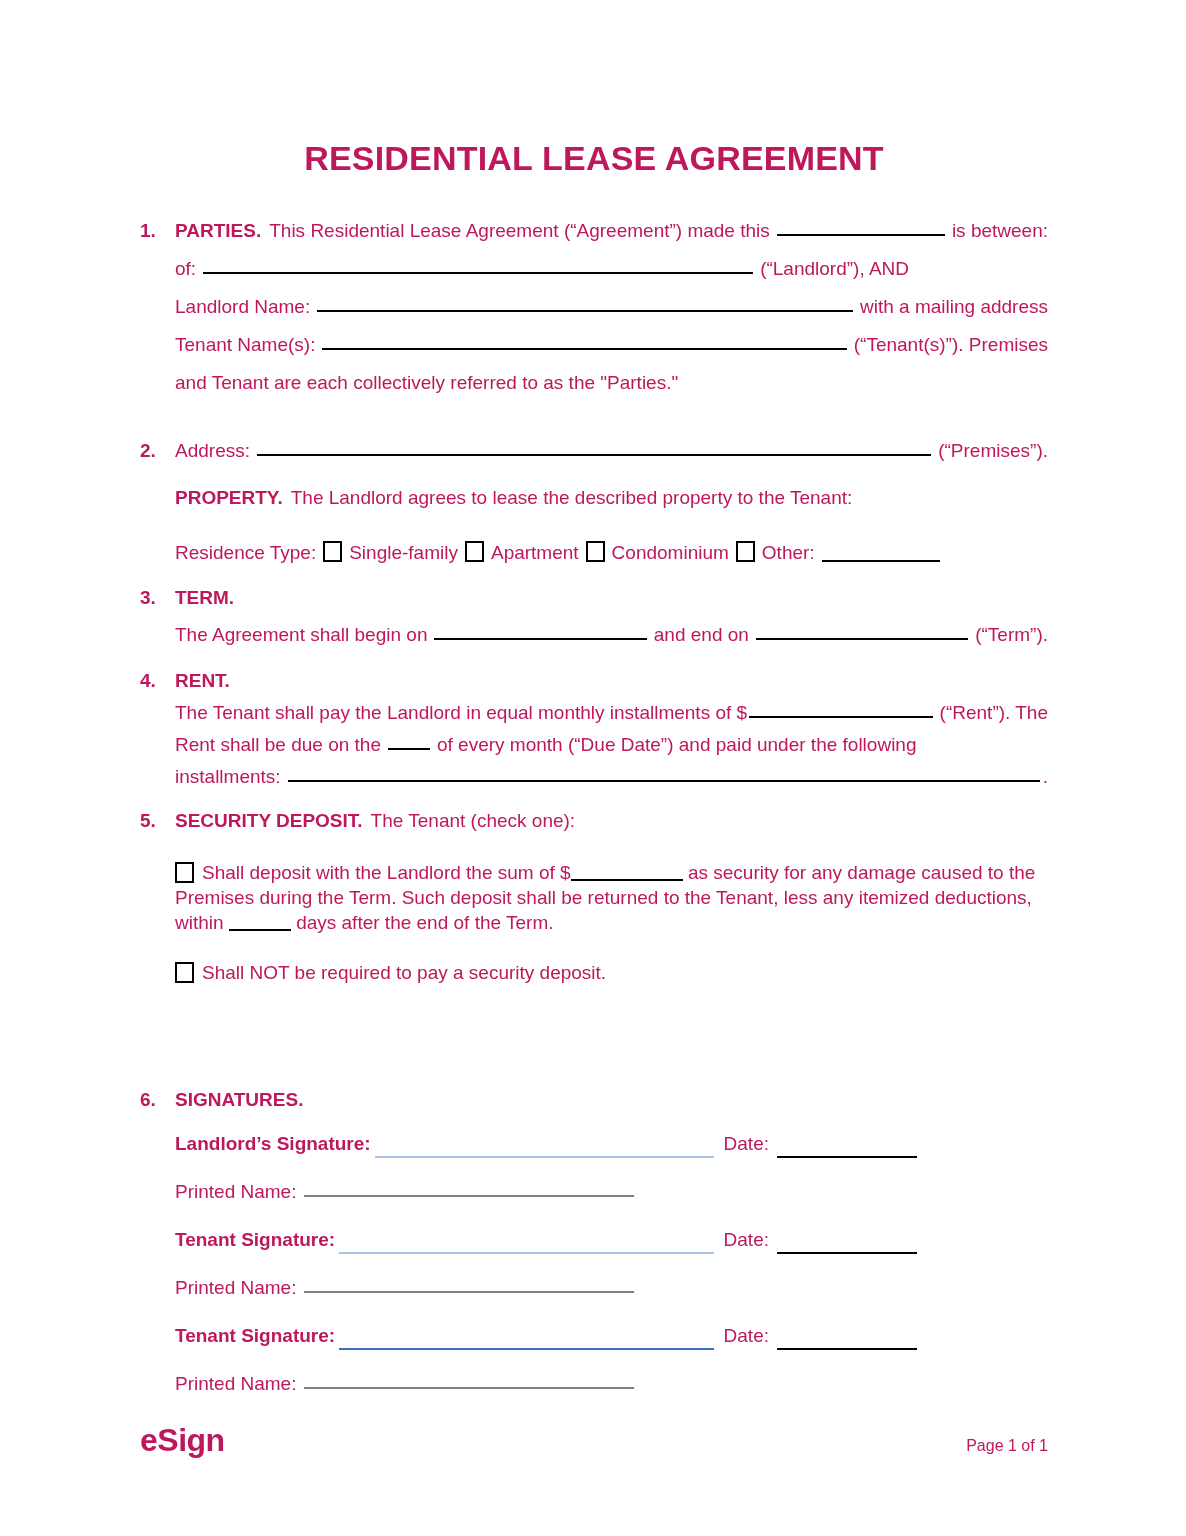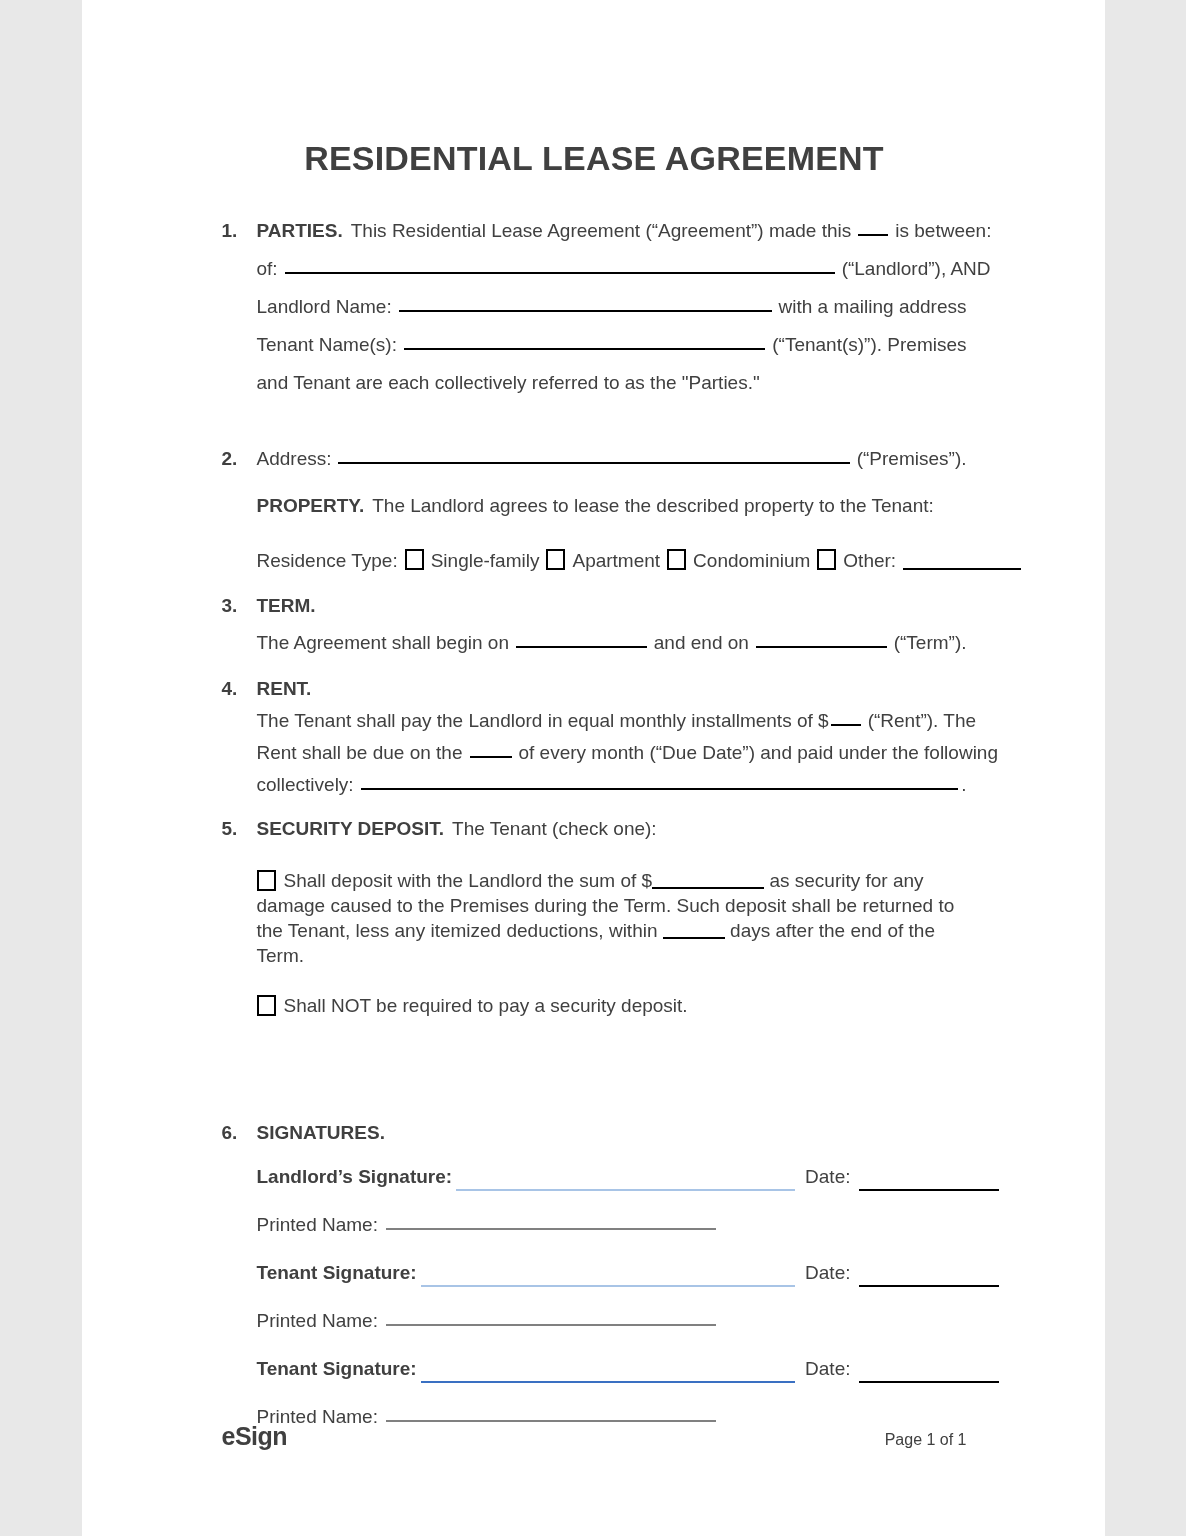--- a/index.html
+++ b/index.html
@@ -1,18 +1,18 @@
 <!DOCTYPE html>
 <html><head>
 <meta charset="utf-8">
 <style>
   * { margin:0; padding:0; box-sizing:border-box; }
   html,body { background:#e8e8e8; }
   .page {
-    width:1023px; height:1536px; background:#ffffff; color:#404040;
+    width:1186px; height:1536px; background:#ffffff; color:#be185d;
     font-family:"Liberation Sans","DejaVu Sans",sans-serif;
     font-size:19px; position:relative; margin:0 auto;
     padding:140px 138px 0 140px; overflow:hidden;
   }
   .title {
     text-align:center; font-size:34px; font-weight:bold;
     line-height:36px; margin-bottom:44px; letter-spacing:0.2px;
   }
   .section { display:flex; }
   .num { width:35px; flex:none; font-weight:bold; line-height:22px; }
@@ -40,21 +40,21 @@
     width:19px; height:21px; border:2px solid #000; background:#fff;
     flex:none; position:relative; top:3px;
   }
   .icb {
     display:inline-block; width:19px; height:21px; border:2px solid #000;
     background:#fff; position:relative; top:4px; margin-right:8px;
   }
 
   
   .s1 .row { margin-bottom:16px; }
-  .s1 .row:last-child, .s1 .plain { margin-bottom:8px; }
+  .s1 .row:last-child, .s1 .plain { margin-bottom:0; }
   .s1 { margin-bottom:46px; }
   .s2 .intro { margin-bottom:29px; }
   .s2 .addr { margin-bottom:25px; }
   .s2 { margin-bottom:21px; }
   .res-row { display:flex; align-items:baseline; line-height:26px; }
   .res-row > span { white-space:nowrap; }
   .res-row .gap { width:7px; flex:none; }
   .s3 .head-row { margin-bottom:15px; }
   .s3 { margin-bottom:24px; }
   .s4 .row { margin-bottom:10px; }
@@ -76,21 +76,21 @@
   .date-blank { flex:none; width:140px; border-bottom:2px solid #000; height:13px; position:relative; top:3px; margin-left:8px; }
   .pn-row { display:flex; align-items:flex-start; line-height:22px; }
   .pn-row .lbl { white-space:nowrap; }
   .pn-blank { flex:none; width:330px; border-bottom:2px solid #808080; height:13px; position:relative; top:3px; margin-left:8px; }
 
   
   .footer {
     position:absolute; left:140px; right:138px; top:1422px;
     display:flex; justify-content:space-between; align-items:baseline;
   }
-  .logo { font-weight:bold; font-size:25px; letter-spacing:-0.5px; }
+  .logo { font-weight:bold; font-size:32px; letter-spacing:-0.5px; }
   .page-ind { font-size:16px; }
 </style>
 </head>
 <body>
 
 <div class="page">
 
   <div class="title">RESIDENTIAL LEASE AGREEMENT</div>
 
   <div class="section s1">
@@ -182,21 +182,21 @@
         <span>The Tenant shall pay the Landlord in equal monthly installments of $</span>
         <div class="blank noleft"></div>
         <span>(“Rent”). The</span>
       </div>
       <div class="row">
         <span>Rent shall be due on the</span>
         <div class="blank fixed" style="width:42px"></div>
         <span>of every month (“Due Date”) and paid under the following</span>
       </div>
       <div class="row">
-        <span>collectively:</span>
+        <span>installments:</span>
         <div class="blank noright"></div>
         <span>.</span>
       </div>
     </div>
   </div>
 
   <div class="section s5">
     <div class="num">5.</div>
     <div class="body">
       <div class="row head-row">

